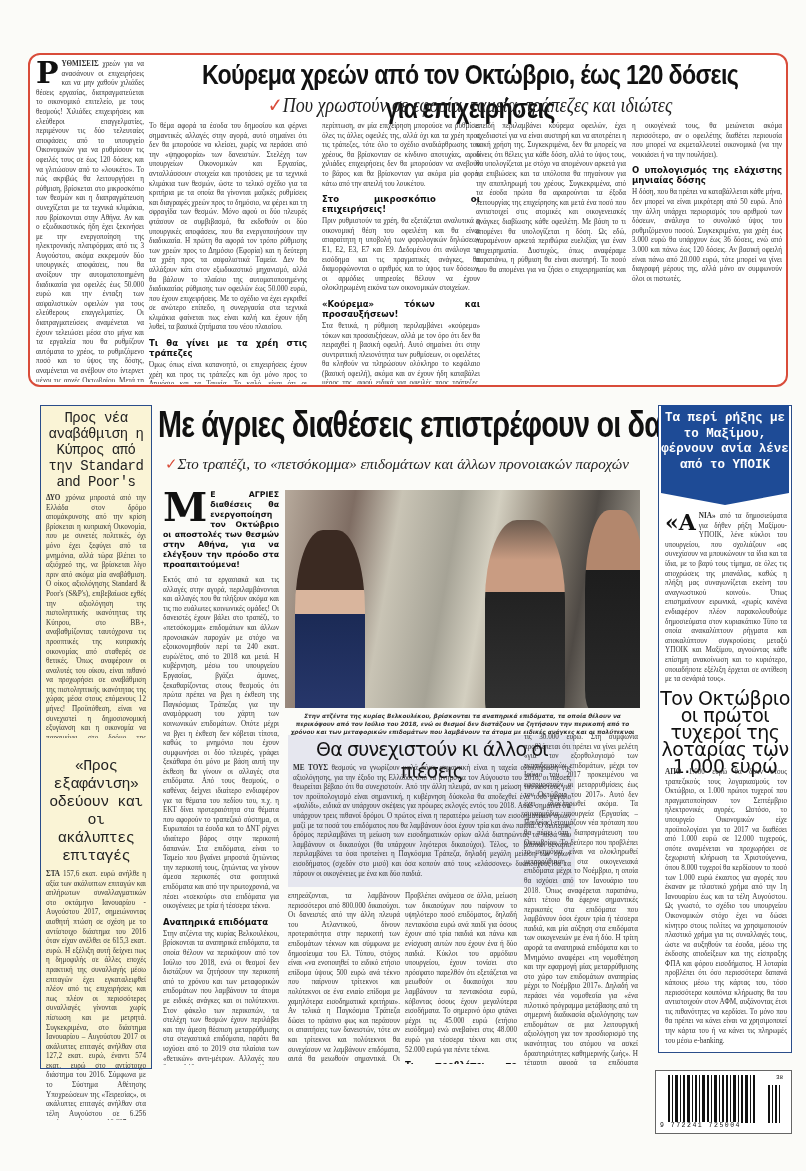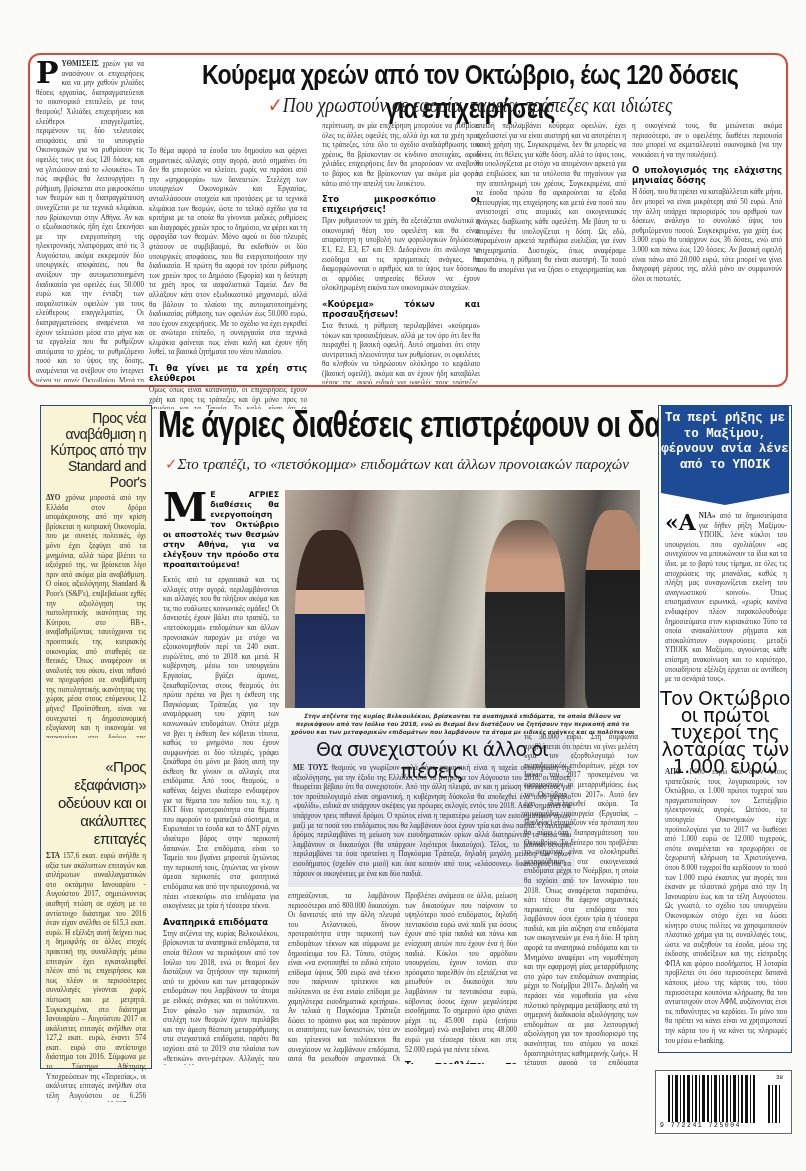--- a/index.html
+++ b/index.html
@@ -12,21 +12,21 @@
 
   
   #top-box { left: 28px; top: 53px; width: 760px; height: 334px; border: 2px solid #d94c3a; border-radius: 12px; background: #fff; }
   #top-headline { left: 150px; top: 58px; width: 640px; text-align: center; font-family: "Liberation Sans", sans-serif; font-weight: bold; font-size: 27px; letter-spacing: -0.8px; transform: scaleX(0.86); transform-origin: center; color: #111; line-height: 34px; }
   #top-subhead { left: 150px; top: 93px; width: 640px; text-align: center; font-family: "Liberation Serif", serif; font-style: italic; font-size: 20px; color: #222; transform: scaleX(0.9); }
   .check { color: #d94c3a; font-style: normal; }
   .col { position: absolute; }
 
   
   #left-box { left: 40px; top: 405px; width: 112px; height: 664px; background: #faf4d6; border: 1.5px solid #2a4d8a; padding: 4px 5px; }
-  .box-head { font-family: Liberation Sans, sans-serif; text-align: right; font-size: 14px; line-height: 16px; color: #222; letter-spacing: -0.5px; }
+  .box-head { font-family: Liberation Mono, monospace; text-align: center; font-size: 14px; line-height: 16px; color: #222; letter-spacing: -0.5px; }
 
   
   #main-headline { left: 158px; top: 404px; width: 478px; font-family: "Liberation Sans", sans-serif; font-weight: bold; font-size: 36px; letter-spacing: -1px; transform: scaleX(0.80); transform-origin: left; white-space: nowrap; color: #111; }
   #main-subhead { left: 165px; top: 455px; font-family: "Liberation Serif", serif; font-style: italic; font-size: 15px; white-space: nowrap; color: #222; }
 
   
   #photo { left: 285px; top: 490px; width: 355px; height: 218px; background: linear-gradient(100deg, #b7aa9c 0%, #7f6d63 18%, #c9c4b5 30%, #a6a396 45%, #d3cfc0 55%, #8f8577 68%, #4f4a45 80%, #c2bcae 100%); overflow: hidden; }
   .figure { position: absolute; border-radius: 40% 40% 10% 10%; }
   #caption { left: 285px; top: 712px; width: 355px; text-align: center; font-family: "DejaVu Sans", sans-serif; font-style: italic; font-weight: bold; font-size: 5.8px; line-height: 8px; color: #333; }
 
@@ -52,23 +52,23 @@
 <div id="top-headline" class="abs">Κούρεμα χρεών από τον Οκτώβριο, έως 120 δόσεις για επιχειρήσεις</div>
 <div id="top-subhead" class="abs"><span class="check">✓</span><span>Που χρωστούν σε εφορία, ταμεία, τράπεζες και ιδιώτες</span></div>
 
 <div class="col body-text" style="left:36px; top:60px; width:108px; height:322px; overflow:hidden;">
   <span class="dropcap">Ρ</span>
   <b>ΥΘΜΙΣΕΙΣ</b>
   <span>χρεών για να ανασάνουν οι επιχειρήσεις και να μην χαθούν χιλιάδες θέσεις εργασίας, διαπραγματεύεται το οικονομικό επιτελείο, με τους θεσμούς! Χιλιάδες επιχειρήσεις και ελεύθεροι επαγγελματίες, περιμένουν τις δύο τελευταίες αποφάσεις από το υπουργείο Οικονομικών για να ρυθμίσουν τις οφειλές τους σε έως 120 δόσεις και να γλιτώσουν από το «λουκέτο». Το πώς ακριβώς θα λειτουργήσει η ρύθμιση, βρίσκεται στο μικροσκόπιο των θεσμών και η διαπραγμάτευση συνεχίζεται με τα τεχνικά κλιμάκια, που βρίσκονται στην Αθήνα. Αν και ο εξωδικαστικός ήδη έχει ξεκινήσει με την ενεργοποίηση της ηλεκτρονικής πλατφόρμας από τις 3 Αυγούστου, ακόμα εκκρεμούν δύο υπουργικές αποφάσεις, που θα ανοίξουν την αυτοματοποιημένη διαδικασία για οφειλές έως 50.000 ευρώ και την ένταξη των ασφαλιστικών οφειλών για τους ελεύθερους επαγγελματίες. Οι διαπραγματεύσεις αναμένεται να έχουν τελειώσει μέσα στο μήνα και τα εργαλεία που θα ρυθμίζουν αυτόματα το χρέος, το ρυθμιζόμενο ποσό και το ύψος της δόσης, αναμένεται να ανέβουν στο ίντερνετ μέχρι τις αρχές Οκτωβρίου. Μετά τη συμφωνία για τον αυτόματο μηχανισμό υπολογισμού δόσεων και διαγραφών χρέους, θα ξεκινήσει η συζήτηση για το ανάλογο σύστημα ρυθμίσεων, για ελεύθερους επαγγελματίες που χρωστούν στην εφορία ή στα ασφαλιστικά ταμεία, αλλά δεν εντάσσονται ως τώρα για τα χρέη αυτά ούτε στον εξωδικαστικό ούτε στο νόμο Κατσέλη.</span>
   
   
 </div>
-<div class="col body-text" style="left:149px; top:122px; width:158px; height:262px; overflow:hidden;margin-top:25px;">
+<div class="col body-text" style="left:149px; top:122px; width:158px; height:262px; overflow:hidden;">
   <p>Το θέμα αφορά τα έσοδα του δημοσίου και φέρνει σημαντικές αλλαγές στην αγορά, αυτό σημαίνει ότι δεν θα μπορούσε να κλείσει, χωρίς να περάσει από την «ψηφοφορία» των δανειστών. Στελέχη των υπουργείων Οικονομικών και Εργασίας, ανταλλάσσουν στοιχεία και προτάσεις με τα τεχνικά κλιμάκια των θεσμών, ώστε το τελικό σχέδιο για τα κριτήρια με τα οποία θα γίνονται μαζικές ρυθμίσεις και διαγραφές χρεών προς το δημόσιο, να φέρει και τη σφραγίδα των θεσμών. Μόνο αφού οι δύο πλευρές φτάσουν σε συμβιβασμό, θα εκδοθούν οι δύο υπουργικές αποφάσεις, που θα ενεργοποιήσουν την διαδικασία. Η πρώτη θα αφορά τον τρόπο ρύθμισης των χρεών προς το Δημόσιο (Εφορία) και η δεύτερη τα χρέη προς τα ασφαλιστικά Ταμεία. Δεν θα αλλάξουν κάτι στον εξωδικαστικό μηχανισμό, αλλά θα βάλουν το πλαίσιο της αυτοματοποιημένης διαδικασίας ρύθμισης των οφειλών έως 50.000 ευρώ, που έχουν επιχειρήσεις. Με το σχέδιο να έχει εγκριθεί σε ανώτερο επίπεδο, η συνεργασία στα τεχνικά κλιμάκια φαίνεται πως είναι καλή και έχουν ήδη λυθεί, τα βασικά ζητήματα του νέου πλαισίου.</p>
-  <div class="sub">Τι θα γίνει με τα χρέη στις ελεύθεροι</div>
+  <div class="sub">Τι θα γίνει με τα χρέη στις τράπεζες</div>
   <p>Όμως όπως είναι κατανοητό, οι επιχειρήσεις έχουν χρέη και προς τις τράπεζες και όχι μόνο προς το Δημόσιο και τα Ταμεία. Το καλό, είναι ότι οι τράπεζες, αναμένεται να αποδεχτούν τους ίδιους κανόνες με το Δημόσιο για την ρύθμιση των οφειλών, ώστε να υπάρχει ομοιογένεια στις ρυθμίσεις και να γίνουν βιώσιμες. Σε διαφορετική</p>
 </div>
 <div class="col body-text" style="left:312px; top:122px; width:158px; height:262px; overflow:hidden;margin-left:10px;">
   <p>περίπτωση, αν μία επιχείρηση μπορούσε να ρυθμίσει όλες τις άλλες οφειλές της, αλλά όχι και τα χρέη προς τις τράπεζες, τότε όλο το σχέδιο αναδιάρθρωσης του χρέους, θα βρίσκονταν σε κίνδυνο αποτυχίας, αφού χιλιάδες επιχειρήσεις δεν θα μπορούσαν να ανεβούν το βάρος και θα βρίσκονταν για ακόμα μία φορά, κάτω από την απειλή του λουκέτου.</p>
   <div class="sub">Στο μικροσκόπιο οι επιχειρήσεις!</div>
   <p>Πριν ρυθμιστούν τα χρέη, θα εξετάζεται αναλυτικά η οικονομική θέση του οφειλέτη και θα είναι απαραίτητη η υποβολή των φορολογικών δηλώσεων Ε1, Ε2, Ε3, Ε7 και Ε9. Δεδομένου ότι ανάλογα το εισόδημα και τις πραγματικές ανάγκες, θα διαμορφώνονται ο αριθμός και το ύψος των δόσεων, οι αρμόδιες υπηρεσίες θέλουν να έχουν ολοκληρωμένη εικόνα των οικονομικών στοιχείων.</p>
   <div class="sub">«Κούρεμα» τόκων και προσαυξήσεων!</div>
   <p>Στα θετικά, η ρύθμιση περιλαμβάνει «κούρεμα» τόκων και προσαυξήσεων, αλλά με τον όρο ότι δεν θα πειραχθεί η βασική οφειλή. Αυτό σημαίνει ότι στην συντριπτική πλειονότητα των ρυθμίσεων, οι οφειλέτες θα κληθούν να πληρώσουν ολόκληρο το κεφάλαιο (βασική οφειλή), ακόμα και αν έχουν ήδη καταβάλει μέρος της, αφού ειδικά για οφειλές προς τράπεζες, αυτό θα θεωρηθεί ως καταβολή τόκων! Η ρύθμιση μπορεί να σώσει μία επιχείρηση, αλλά ασφαλώς</p>
 </div>
 <div class="col body-text" style="left:476px; top:122px; width:306px; height:262px; overflow:hidden; column-count:2; column-gap:6px;">

